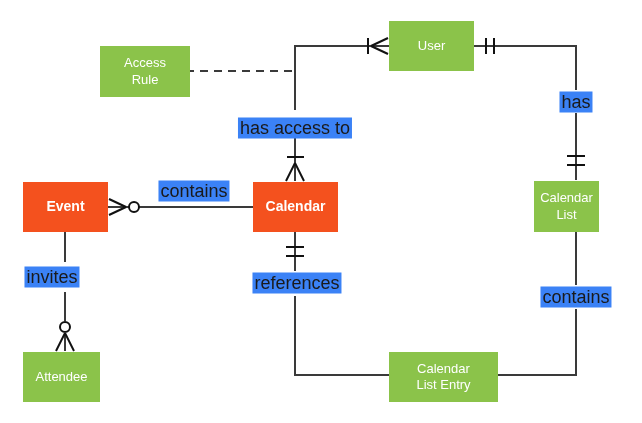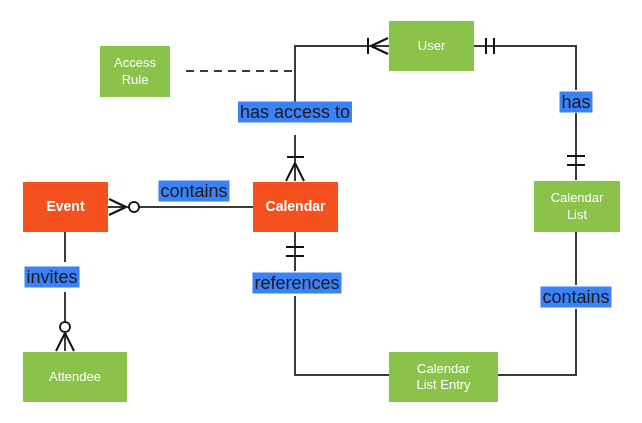--- a/index.html
+++ b/index.html
@@ -113,49 +113,49 @@
       <line class="wire" x1="576" y1="309" x2="576" y2="376"></line>
       <line class="wire" x1="475" y1="375" x2="577" y2="375"></line>
       <g>
         <line class="marker" x1="475" y1="367" x2="492" y2="375"></line>
         <line class="marker" x1="475" y1="383" x2="492" y2="375"></line>
         <line class="marker" x1="497" y1="367" x2="497" y2="383"></line>
       </g>
     </g>
   </svg>
 
-  <div class="entity green" style="left:100px;top:46px;width:70px;height:51px">
+  <div class="entity green" style="left:100px;top:46px;width:90px;height:51px">
     <span>Access Rule</span>
   </div>
 
   <div class="entity green" style="left:389px;top:21px;width:85px;height:50px">
     <span>User</span>
   </div>
 
   <div class="entity orange" style="left:23px;top:182px;width:85px;height:50px">
     <span>Event</span>
   </div>
 
   <div class="entity orange" style="left:253px;top:182px;width:85px;height:50px">
     <span>Calendar</span>
   </div>
 
-  <div class="entity green" style="left:534px;top:181px;width:86px;height:51px">
+  <div class="entity green" style="left:534px;top:181px;width:65px;height:51px">
     <span>Calendar List</span>
   </div>
 
-  <div class="entity green" style="left:23px;top:352px;width:104px;height:50px">
+  <div class="entity green" style="left:23px;top:352px;width:77px;height:50px">
     <span>Attendee</span>
   </div>
 
   <div class="entity green" style="left:389px;top:352px;width:109px;height:50px">
     <span>Calendar List Entry</span>
   </div>
 
-  <div class="edge-label" style="left:295px;top:112px">has access to</div>
+  <div class="edge-label" style="left:295px;top:128px">has access to</div>
 
   <div class="edge-label" style="left:576px;top:102px">has</div>
 
   <div class="edge-label" style="left:194px;top:191px">contains</div>
 
   <div class="edge-label" style="left:52px;top:277px">invites</div>
 
   <div class="edge-label" style="left:297px;top:283px">references</div>
 
   <div class="edge-label" style="left:576px;top:297px">contains</div>

